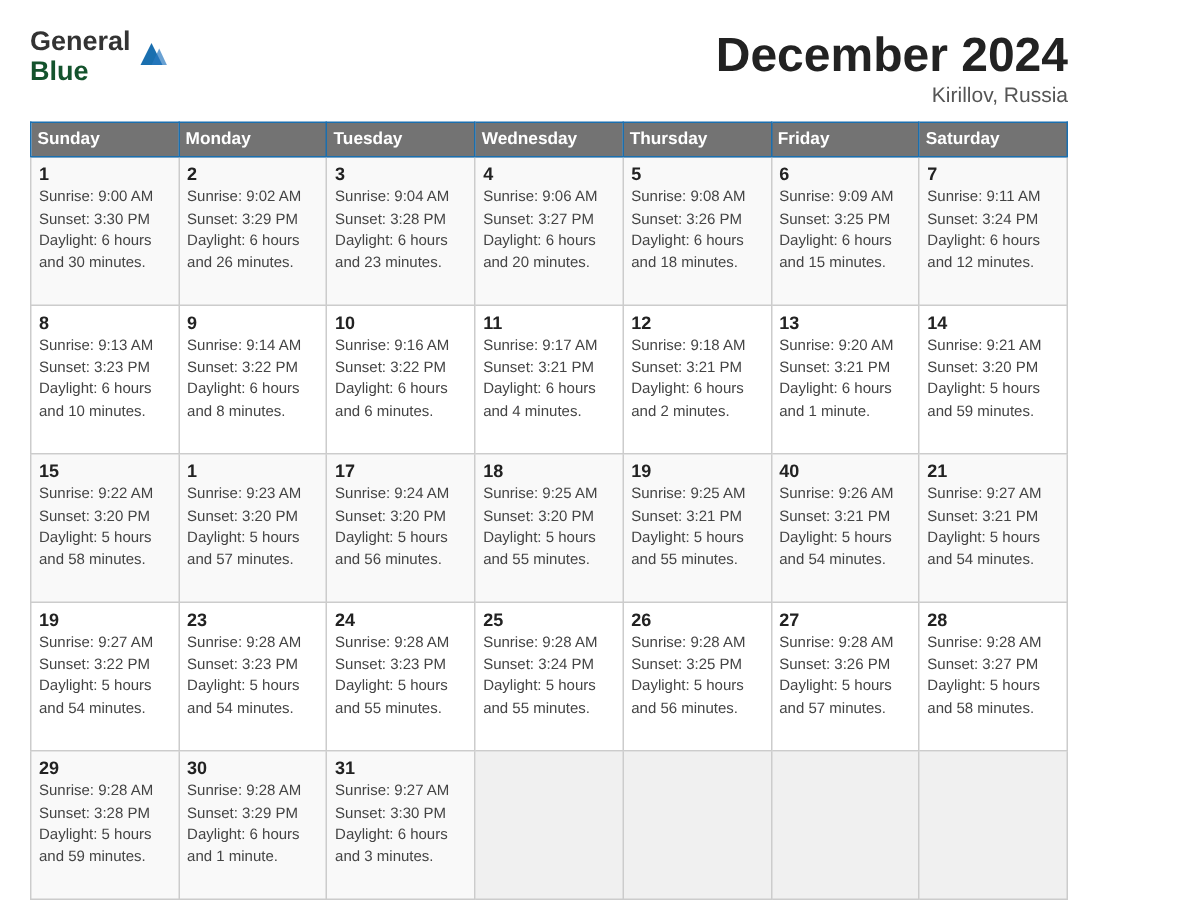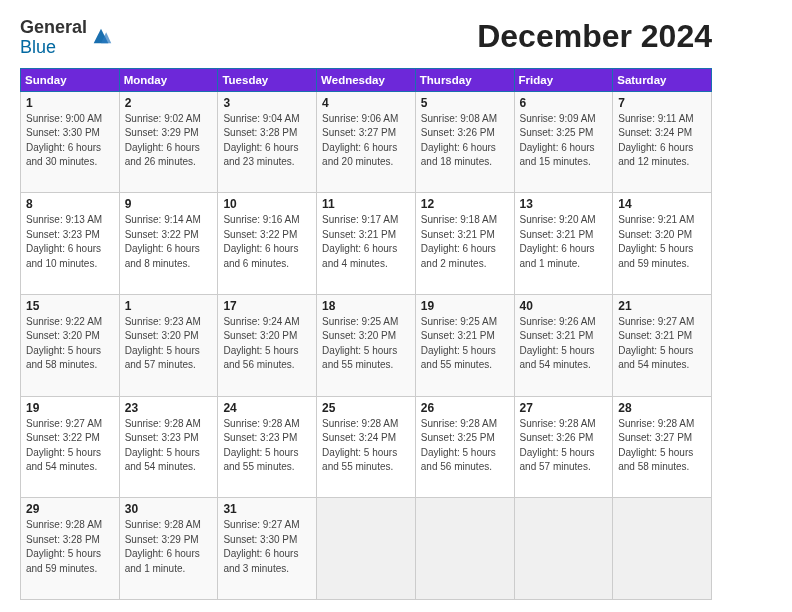--- a/index.html
+++ b/index.html
@@ -32,22 +32,22 @@
       flex-direction: column;
       line-height: 1.1;
     }
     .logo-general {
       font-size: 18px;
       font-weight: bold;
       color: #333;
     }
     .logo-blue {
       font-size: 18px;
-      font-weight: normal;
-      color: #0369a1;
+      font-weight: bold;
+      color: #14532d;
     }
     .logo-icon {
       width: 22px;
       height: 22px;
       margin-left: 3px;
       margin-top: -4px;
     }
     .title-block {
       text-align: right;
     }
@@ -61,21 +61,21 @@
       color: #555;
     }
     .calendar {
       flex: 1;
       border: 1px solid #ccc;
       border-collapse: collapse;
       width: 100%;
       table-layout: fixed;
     }
     .calendar th {
-      background: #6d28d9;
+      background: #737373;
       color: #fff;
       font-size: 11.5px;
       font-weight: bold;
       padding: 5px 4px;
       text-align: left;
       border: 1px solid #1a6faf;
     }
     .calendar td {
       vertical-align: top;
       padding: 4px 5px;
@@ -117,20 +117,21 @@
         <span class="logo-general">General</span>
         <span class="logo-blue">Blue</span>
       </div>
       <svg class="logo-icon" viewBox="0 0 30 30">
         <polygon points="5,25 15,5 25,25" fill="#1a6faf"></polygon>
         <polygon points="15,25 22,10 29,25" fill="#2979c0" opacity="0.7"></polygon>
       </svg>
     </div>
     <div class="title-block">
       <div class="month-title">December 2024</div>
+      <div class="location">Kirillov, Russia</div>
     </div>
   </div>
 
   <table class="calendar">
     <thead>
       <tr>
 
       <th>Sunday</th>
           <th>Monday</th>
           <th>Tuesday</th>

